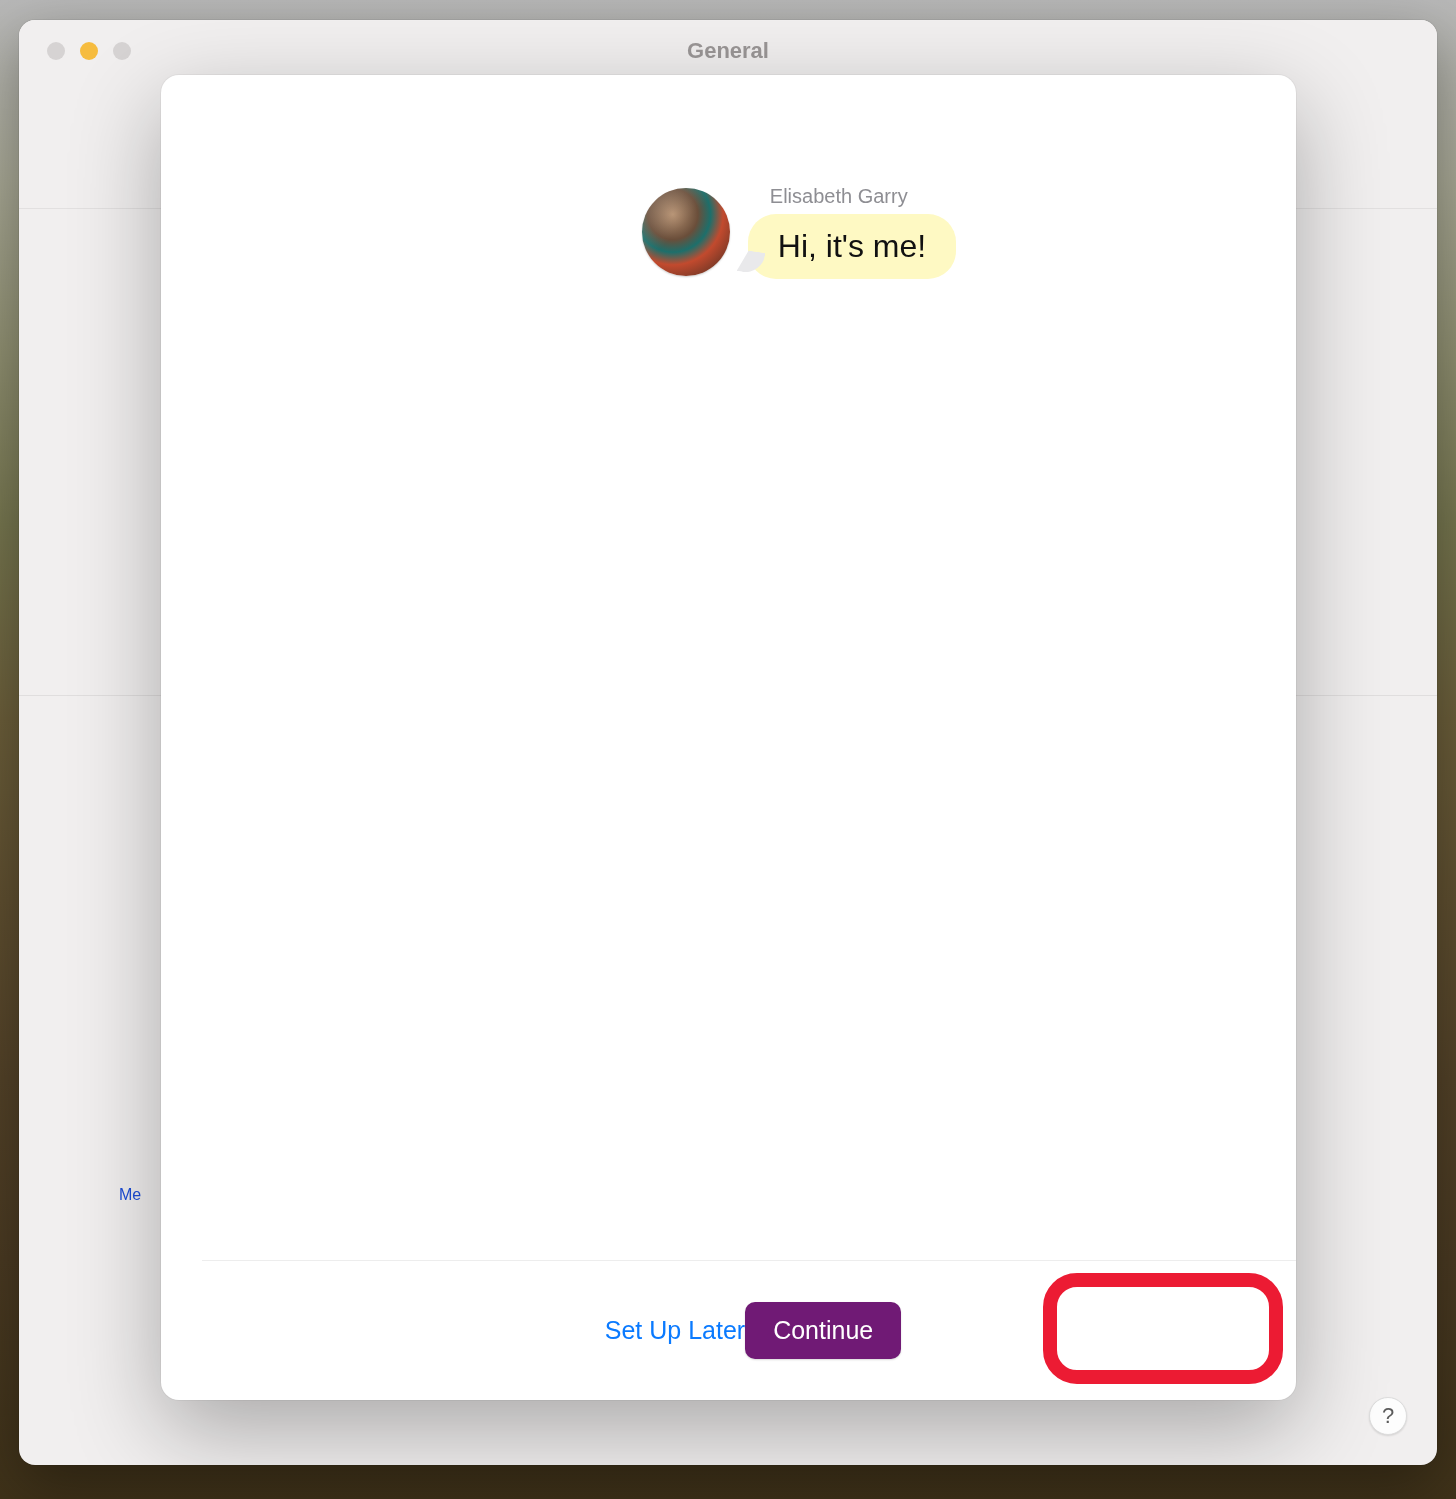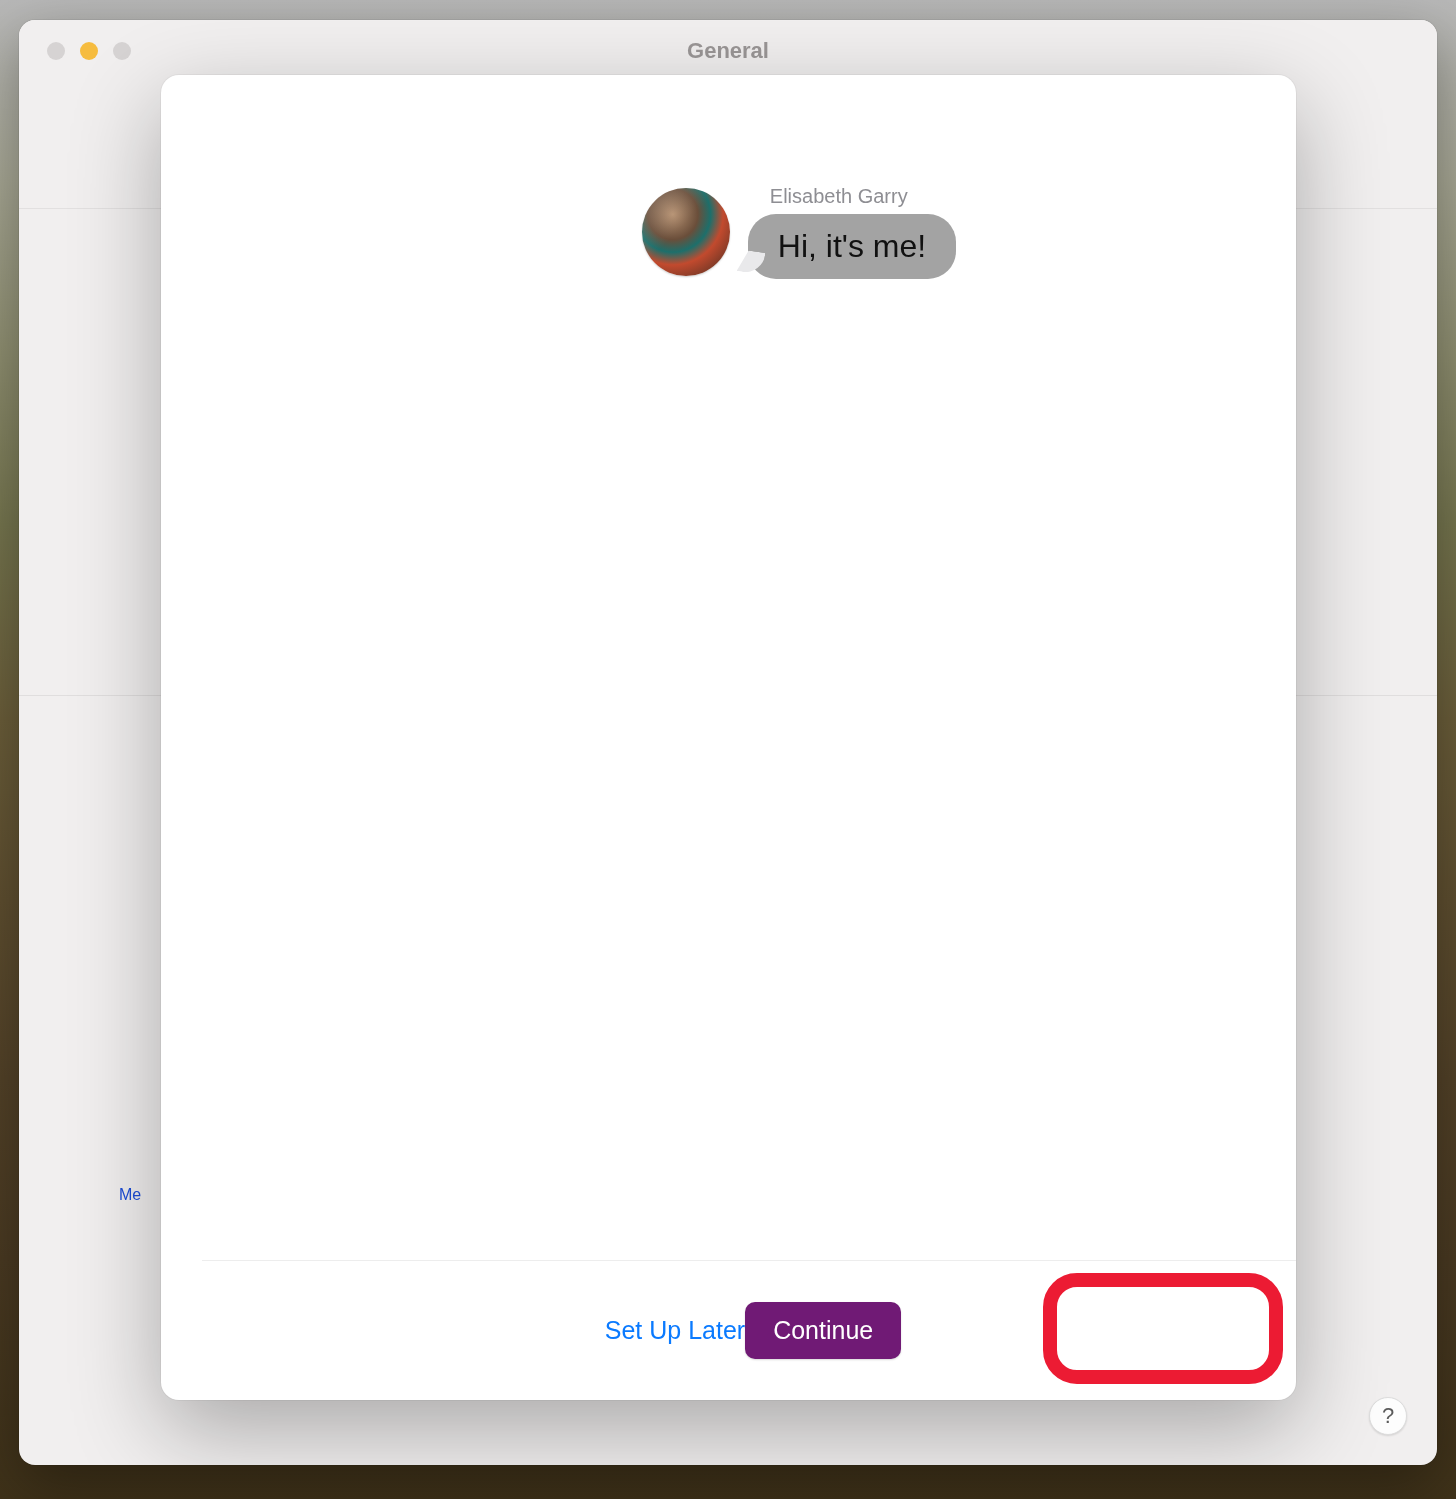--- a/index.html
+++ b/index.html
@@ -149,21 +149,21 @@
       flex-direction: column;
       align-items: flex-start;
     }
     .preview-name {
       font-size: 20px;
       color: #8e8e93;
       margin: 0 0 6px 22px;
     }
     .bubble {
       position: relative;
-      background: #a3a3a3;
+      background: #fef9c3;
       color: #111;
       font-size: 32px;
       padding: 14px 30px;
       border-radius: 28px;
     }
     .bubble::before {
       content: "";
       position: absolute;
       left: -10px;
       bottom: 6px;

